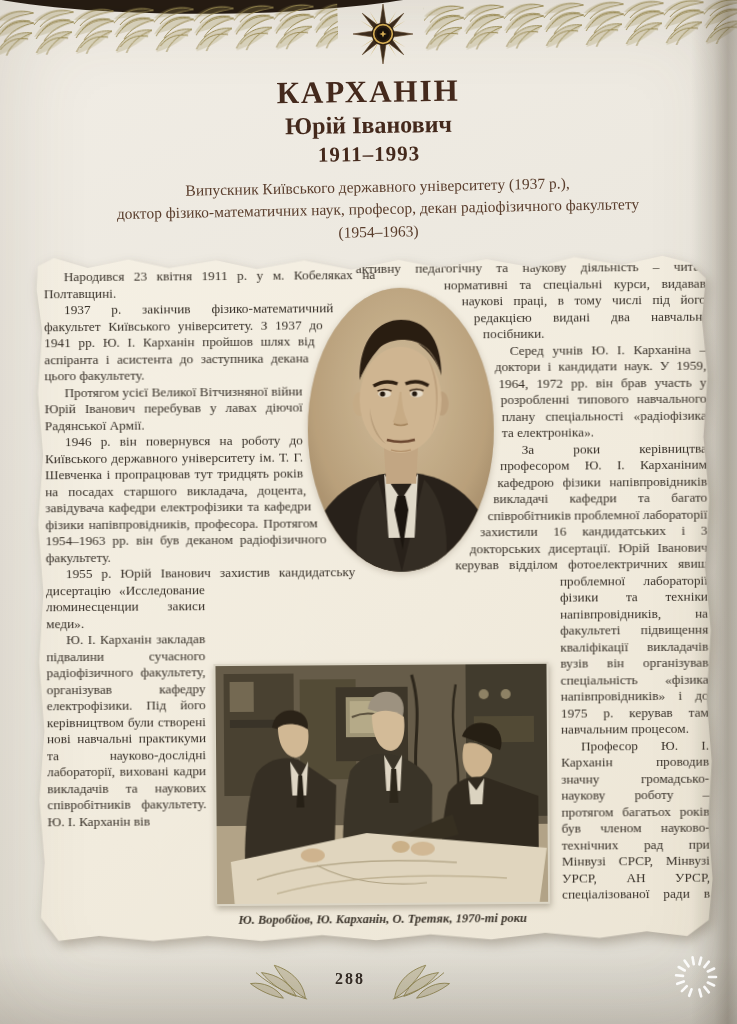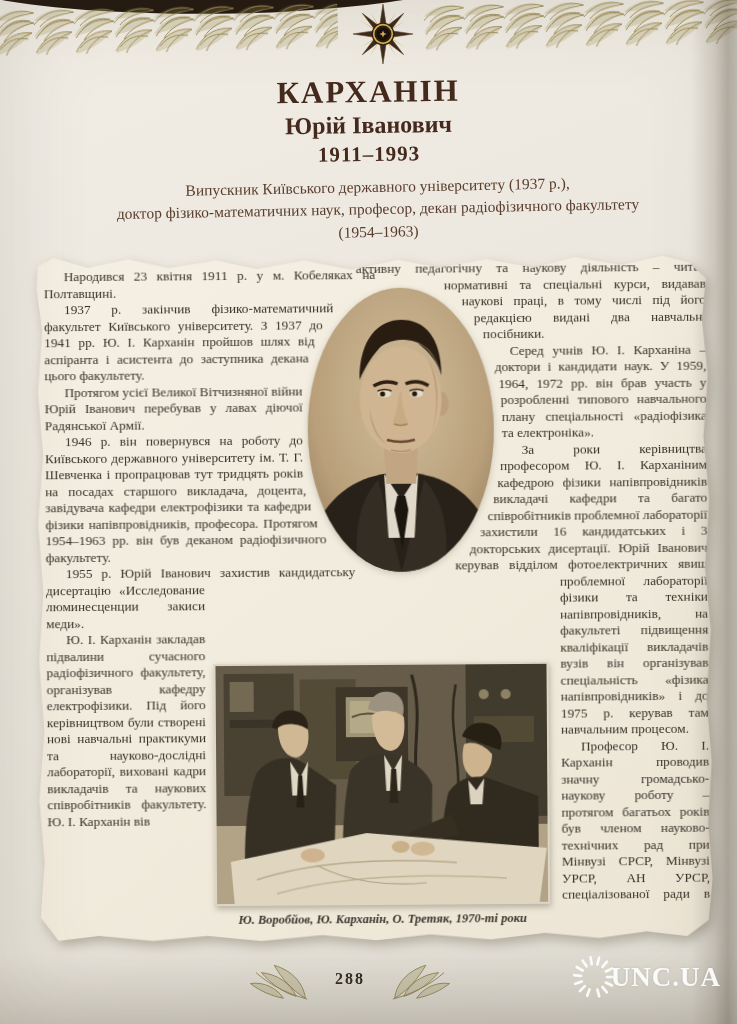--- a/index.html
+++ b/index.html
@@ -302,19 +302,18 @@
       <use href="#ray" transform="rotate(325 25 25)"></use>
       <use href="#ray" transform="rotate(350 25 25)"></use>
       <use href="#ray" transform="rotate(15 25 25)"></use>
       <use href="#ray" transform="rotate(40 25 25)"></use>
       <use href="#ray" transform="rotate(65 25 25)"></use>
       <use href="#ray" transform="rotate(90 25 25)"></use>
       <use href="#ray" transform="rotate(115 25 25)"></use>
       <use href="#ray" transform="rotate(140 25 25)"></use>
       <use href="#ray" transform="rotate(165 25 25)"></use>
     </svg>
-    <span class="wm-text">UNC.UA</span>
   </div>
 
   <div class="right-gutter"></div>
   <div class="bottom-shade"></div>
   <div class="vignette"></div>
 </div>
 
 </body></html>

